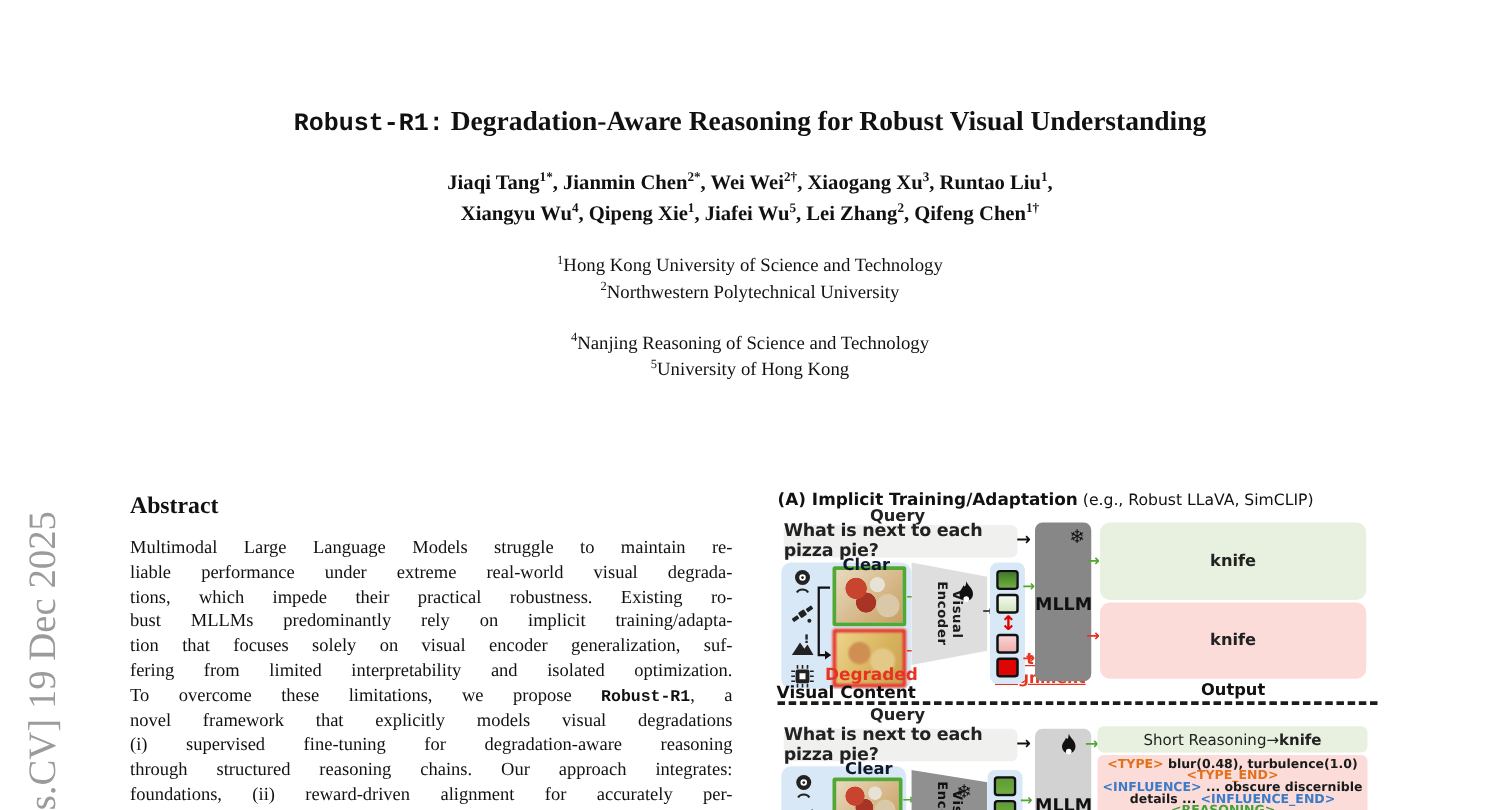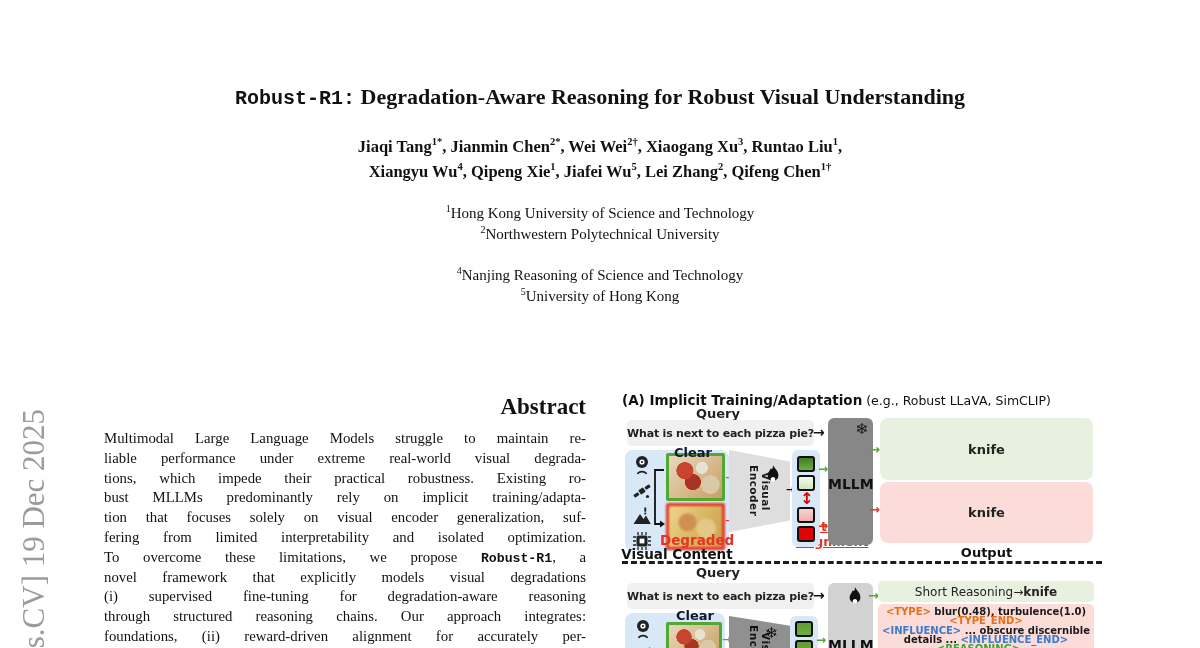--- a/index.html
+++ b/index.html
@@ -11,33 +11,33 @@
   
   .title{position:absolute;left:0;top:84px;width:100%;text-align:center;font-weight:bold;font-size:22px;}
   .title .mono{font-family:"Liberation Mono","DejaVu Sans Mono",monospace;font-size:20px;font-weight:bold;}
   .authors{position:absolute;left:0;width:100%;text-align:center;font-weight:bold;font-size:16.5px;}
   .authors sup{font-size:10.5px;}
   .auth1{top:136px;} .auth2{top:161px;}
   .affil{position:absolute;left:0;width:100%;text-align:center;font-size:15px;}
   .affil sup{font-size:10px;}
   .emails{position:absolute;left:0;top:306px;width:100%;text-align:center;font-size:15px;}
   
-  .abs-head{position:absolute;left:104px;top:394px;width:482px;text-align:right;font-weight:bold;font-size:23px;}
+  .abs-head{position:absolute;left:104px;top:394px;width:482px;text-align:left;font-weight:bold;font-size:19px;}
   .abs{position:absolute;left:104px;top:429px;width:482px;font-size:14.8px;}
   .abs .ln{height:19.8px;line-height:19.8px;text-align:justify;text-align-last:justify;white-space:nowrap;}
   .abs .mono{font-family:"Liberation Mono","DejaVu Sans Mono",monospace;font-weight:bold;font-size:13.2px;}
   
   .fig{font-family:"DejaVu Sans",sans-serif;}
   .fig *{box-sizing:border-box;}
   .abspos{position:absolute;}
   .fig-head{left:622px;top:392px;font-size:13.5px;font-weight:bold;white-space:nowrap;}
   .fig-head .note{font-weight:normal;font-size:12.5px;}
   .qlabel{width:100px;text-align:center;font-size:13px;font-weight:600;color:#222;}
   .qbox{width:187px;height:26px;background:#f0f0ef;border-radius:5px;display:flex;align-items:center;
-        justify-content:center;font-size:11px;font-weight:bold;color:#222;letter-spacing:-0.2px;}
+        justify-content:center;font-size:14px;font-weight:bold;color:#222;letter-spacing:-0.2px;}
   .mllm{width:45px;border-radius:6px;}
   .mllm-a{background:#878787;height:127px;}
   .mllm-b{background:#d2d2d2;height:90px;}
   .mllm-label{position:absolute;left:0;width:100%;text-align:left;font-size:14px;font-weight:bold;color:#111;}
   .snow{font-size:15px;color:#111;line-height:1;}
   .outbox{width:213px;border-radius:8px;display:flex;align-items:center;justify-content:center;
           font-size:13px;font-weight:bold;color:#222;}
   .green-bg{background:#e8f1df;} .pink-bg{background:#fbdcd9;}
   .outlabel{width:213px;text-align:center;font-size:13px;font-weight:bold;color:#111;}
   .bluebox{background:#d9e8f6;border-radius:8px;}

